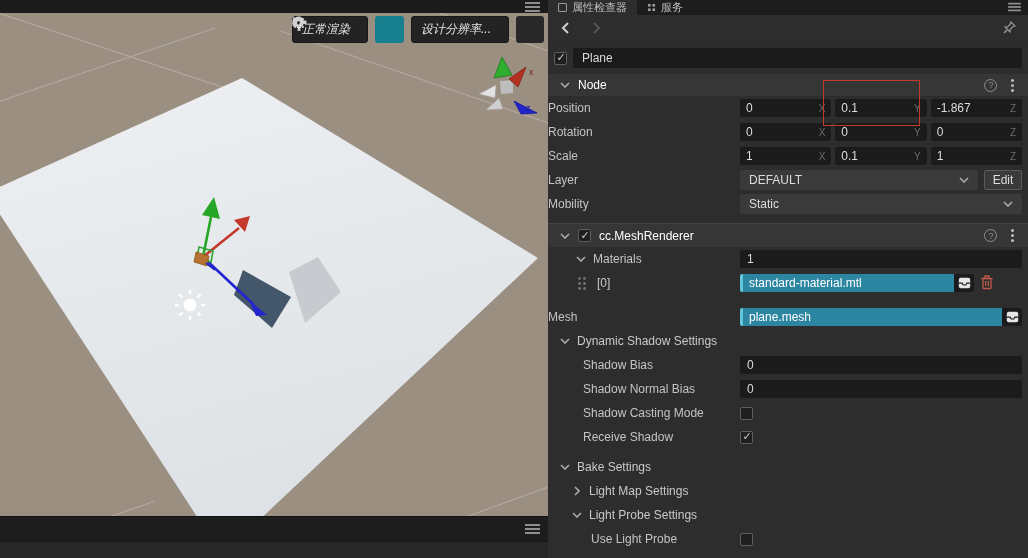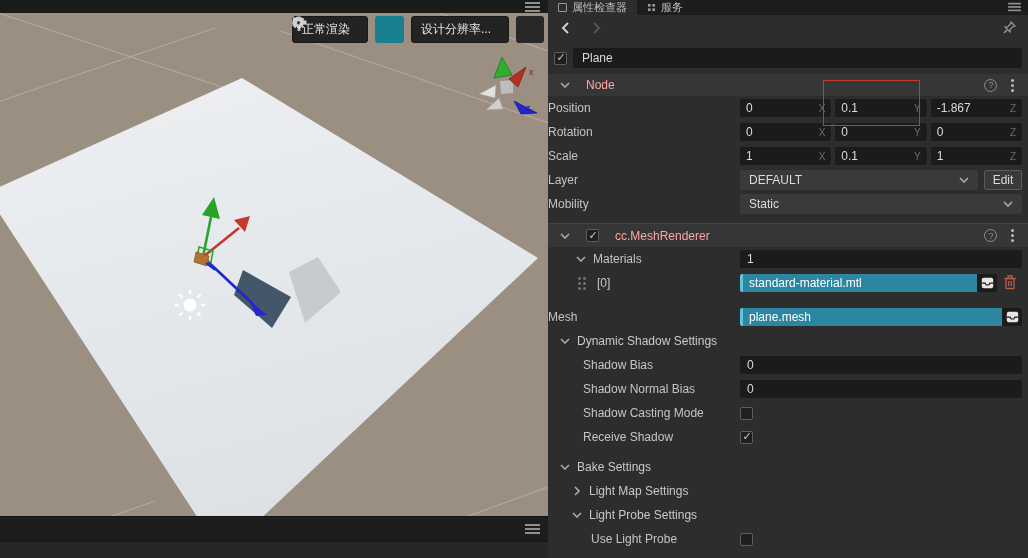--- a/index.html
+++ b/index.html
@@ -5,21 +5,21 @@
   * { margin:0; padding:0; box-sizing:border-box; }
   html,body { width:1028px; height:558px; overflow:hidden; background:#222;
               font-family:"Liberation Sans", sans-serif; }
   .app { position:relative; width:1028px; height:558px; display:flex; }
 
   
   .left-col { width:548px; height:558px; display:flex; flex-direction:column; background:#1c1c1c; }
   .scene-topbar { height:13px; background:#1b1b1b; display:flex; justify-content:flex-end; align-items:center; padding-right:8px; }
   .scene-view { position:relative; height:503px; overflow:hidden; }
   .scene-view svg { position:absolute; left:0; top:0; }
-  .scene-toolbar { position:absolute; top:3px; right:4px; display:flex; gap:7px; align-items:center; }
+  .scene-toolbar { position:absolute; top:3px; right:4px; display:flex; gap:7px; align-items:center;font-style:italic; }
   .tb-drop { height:27px; background:#232323; border:1px solid #181818; border-radius:3px;
              display:flex; align-items:center; gap:8px; padding:0 9px; color:#e4e4e4; font-size:12px; }
   .tb-bulb { width:29px; height:27px; background:#177f8e; border-radius:3px; display:flex; align-items:center; justify-content:center; }
   .tb-group { height:27px; background:#282828; border-radius:3px; display:flex; align-items:center; gap:10px; padding:0 9px; }
   .scene-bottombar { height:25px; background:#1d1d1d; border-top:1px solid #121212;
                      display:flex; justify-content:flex-end; align-items:center; padding-right:8px; }
   .scene-substrip { height:17px; background:#272727; border-top:1px solid #161616; }
 
   .hamburger { width:15px; height:10px; display:inline-block;
                background:linear-gradient(#8f8f8f,#8f8f8f) 0 0/15px 2px no-repeat,
@@ -36,21 +36,21 @@
       radial-gradient(circle, #9a9a9a 1.4px, transparent 1.6px) 0 0/4.5px 4.5px repeat; }
   .tabbar .hamburger { position:absolute; right:6px; top:2px; transform:scale(.85); }
 
   .navrow { height:27px; display:flex; align-items:center; padding:0 12px; position:relative; border-bottom:1px solid #292929; }
   .nav-arrow { margin-right:22px; display:flex; }
   .pin { position:absolute; right:12px; top:6px; }
 
   .name-row { height:22px; margin:5px 0 0 0; display:flex; align-items:center; padding:0 6px; gap:6px; }
   .name-field { flex:1; height:20px; background:#1b1b1b; border-radius:2px; display:flex; align-items:center; padding:0 9px; color:#dadada; }
 
-  .sec-header { height:22px; margin-top:5px; background:#363636; display:flex; align-items:center; gap:16px; padding:0 12px; position:relative; color:#fca5a5; }
+  .sec-header { height:22px; margin-top:5px; background:#363636; display:flex; align-items:center; gap:8px; padding:0 12px; position:relative; color:#ffffff; }
   .sec-header.comp { height:24px; margin-top:7px; border-top:1px solid #454545; }
   .sec-tools { position:absolute; right:12px; display:flex; align-items:center; gap:12px; }
   .help-icon { width:13px; height:13px; border:1px solid #8e8e8e; border-radius:50%; position:relative; }
   .help-icon::after { content:"?"; position:absolute; left:3.5px; top:0.5px; font-size:9px; color:#8e8e8e; }
   .kebab { width:3px; height:3px; background:#bbb; border-radius:50%; box-shadow:0 -5px 0 #bbb, 0 5px 0 #bbb; margin:0 2px; }
 
   .prop-row { height:24px; display:flex; align-items:center; padding-right:6px; }
   .prop-label { width:192px; color:#c4c4c4; flex-shrink:0; }
   .prop-label.lv2 { padding-left:35px; }
   .prop-label.lv3 { padding-left:43px; }
@@ -389,21 +389,21 @@
         </div>
       </div>
     </div>
 
     <div class="prop-row">
       <span class="mat-item-label">
         <span class="drag-dots"></span>
         <span>[0]</span>
       </span>
       <div class="prop-value" style="gap:0;">
-        <div class="asset-field" style="width:237px;">
+        <div class="asset-field" style="width:214px;">
           <span>standard-material.mtl</span>
         </div>
         <span class="asset-btn">
           <svg width="13" height="12" viewBox="0 0 13 12">
             <rect x="0.8" y="0.8" width="11.4" height="10.4" rx="2" fill="#e6e6e6"></rect>
             <path d="M0.8 6.2 h3.4 l1 1.8 h2.6 l1-1.8 h3.4" stroke="#1b1b1b" stroke-width="1.2" fill="none"></path>
           </svg>
         </span>
         <span style="width:6px;"></span>
         <span>

